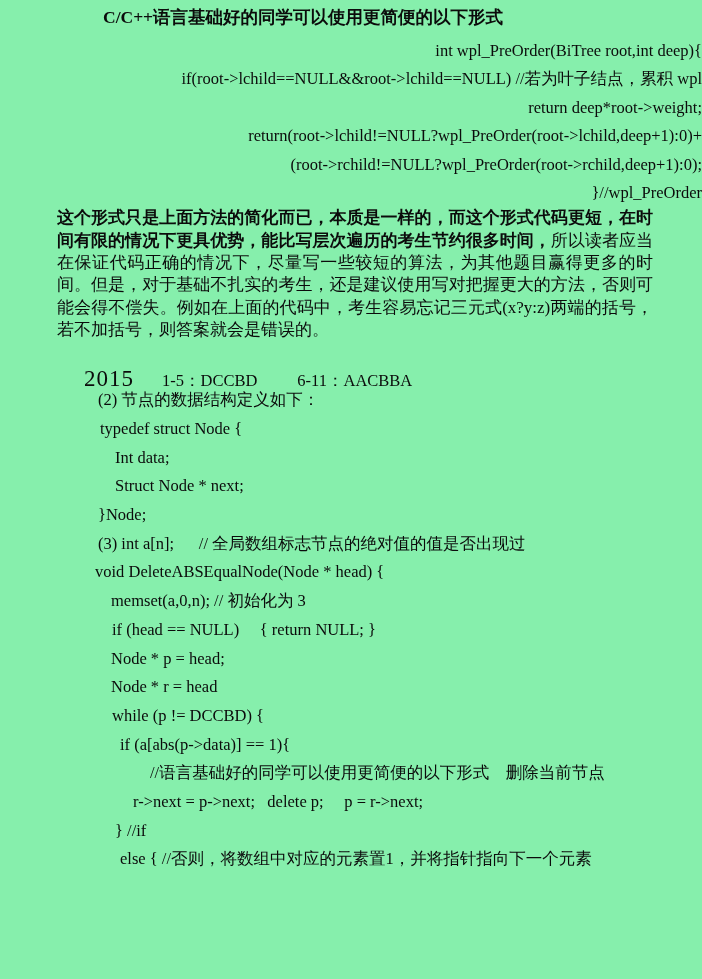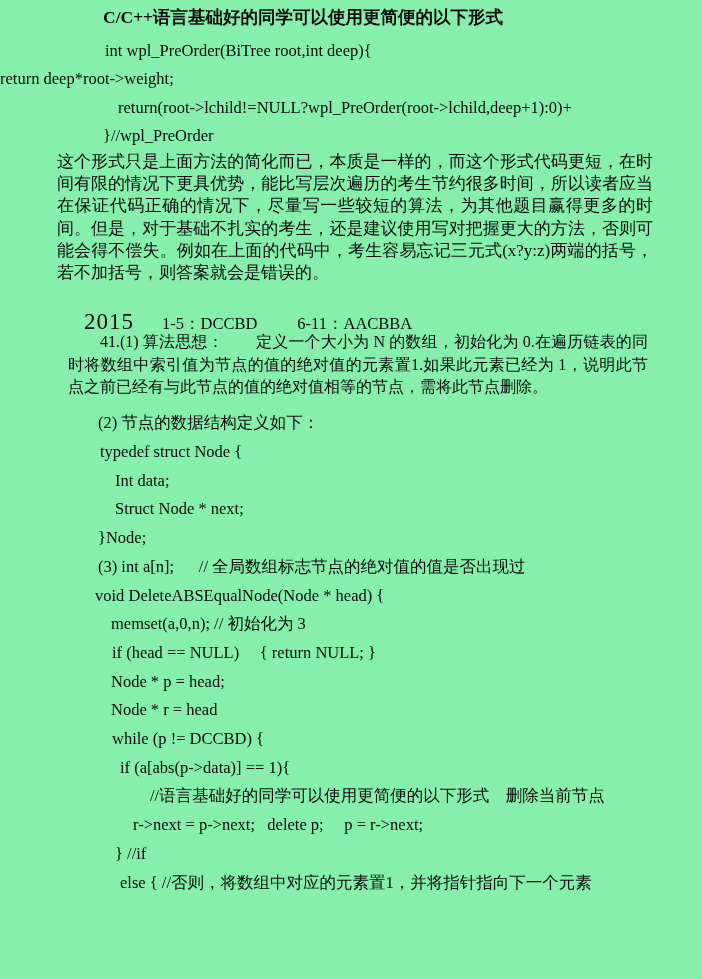--- a/index.html
+++ b/index.html
@@ -13,37 +13,37 @@
     font-family:"Liberation Serif","DejaVu Serif",serif;
     overflow:hidden;
   }
   .h1 {
     margin-left:103px;
     font-size:17.5px;
     font-weight:700;
     line-height:22px;
   }
   .codeblock { }
-  .code1 { margin-top:9px; }
+  .code1 { margin-top:9px;text-align:right; }
   .code2 { margin-top:11px; }
   .cl {
     font-size:16.5px;
     line-height:28.4px;
     white-space:pre;
   }
   .code2 .cl { line-height:28.7px; }
   .para1 {
     margin-left:57px;
     width:596px;
     font-size:17px;
     line-height:22.3px;
     text-align:justify;
     text-justify:inter-character;
   }
-  .para1 .bold { font-weight:400; }
+  .para1 .bold { font-weight:700; }
   .yearline {
     margin-top:7px;
     margin-left:68px;
     height:27px;
     white-space:pre;
   }
   .year {
     font-size:23px;
     font-weight:400;
     letter-spacing:1px;
@@ -64,34 +64,35 @@
 </style>
 </head>
 <body>
 
 <div class="page">
 
   <div class="h1">C/C++语言基础好的同学可以使用更简便的以下形式</div>
 
   <div class="codeblock code1">
     <div class="cl" style="margin-left:105px">int wpl_PreOrder(BiTree root,int deep){</div>
+    <div class="cl" style="margin-left:120px">if(root-&gt;lchild==NULL&amp;&amp;root-&gt;lchild==NULL) //若为叶子结点，累积 wpl</div>
     <div class="cl" style="">return deep*root-&gt;weight;</div>
     <div class="cl" style="margin-left:118px">return(root-&gt;lchild!=NULL?wpl_PreOrder(root-&gt;lchild,deep+1):0)+</div>
+    <div class="cl" style="margin-left:157px">(root-&gt;rchild!=NULL?wpl_PreOrder(root-&gt;rchild,deep+1):0);</div>
     <div class="cl" style="margin-left:103px">}//wpl_PreOrder</div>
   </div>
 
   <div class="para1">
     <span class="bold">这个形式只是上面方法的简化而已，本质是一样的，而这个形式代码更短，在时间有限的情况下更具优势，能比写层次遍历的考生节约很多时间，</span><span>所以读者应当在保证代码正确的情况下，尽量写一些较短的算法，为其他题目赢得更多的时间。但是，对于基础不扎实的考生，还是建议使用写对把握更大的方法，否则可能会得不偿失。例如在上面的代码中，考生容易忘记三元式(x?y:z)两端的括号，若不加括号，则答案就会是错误的。</span>
   </div>
 
   <div class="yearline">
     <span class="year">2015</span><span class="answers ans1">1-5：DCCBD</span><span class="answers ans2">6-11：AACBBA</span>
   </div>
 
-  <div class="para2">41.(1) 算法思想：　　定义一个大小为 N 的数组，初始化为 0.在遍历链表的同时将数组中索引值为节点的值的绝对值的元素置1.如果此元素已经为 1，说明此节点之前已经有与此节点的值的绝对值相等的节点，需将此节点删除。</div>
 
   <div class="codeblock code2">
     <div class="cl" style="margin-left:98px">(2) 节点的数据结构定义如下：</div>
     <div class="cl" style="margin-left:100px">typedef struct Node {</div>
     <div class="cl" style="margin-left:115px">Int data;</div>
     <div class="cl" style="margin-left:115px">Struct Node * next;</div>
     <div class="cl" style="margin-left:98px">}Node;</div>
     <div class="cl" style="margin-left:98px">(3) int a[n];      // 全局数组标志节点的绝对值的值是否出现过</div>
     <div class="cl" style="margin-left:95px">void DeleteABSEqualNode(Node * head) {</div>
     <div class="cl" style="margin-left:111px">memset(a,0,n); // 初始化为 3</div>

